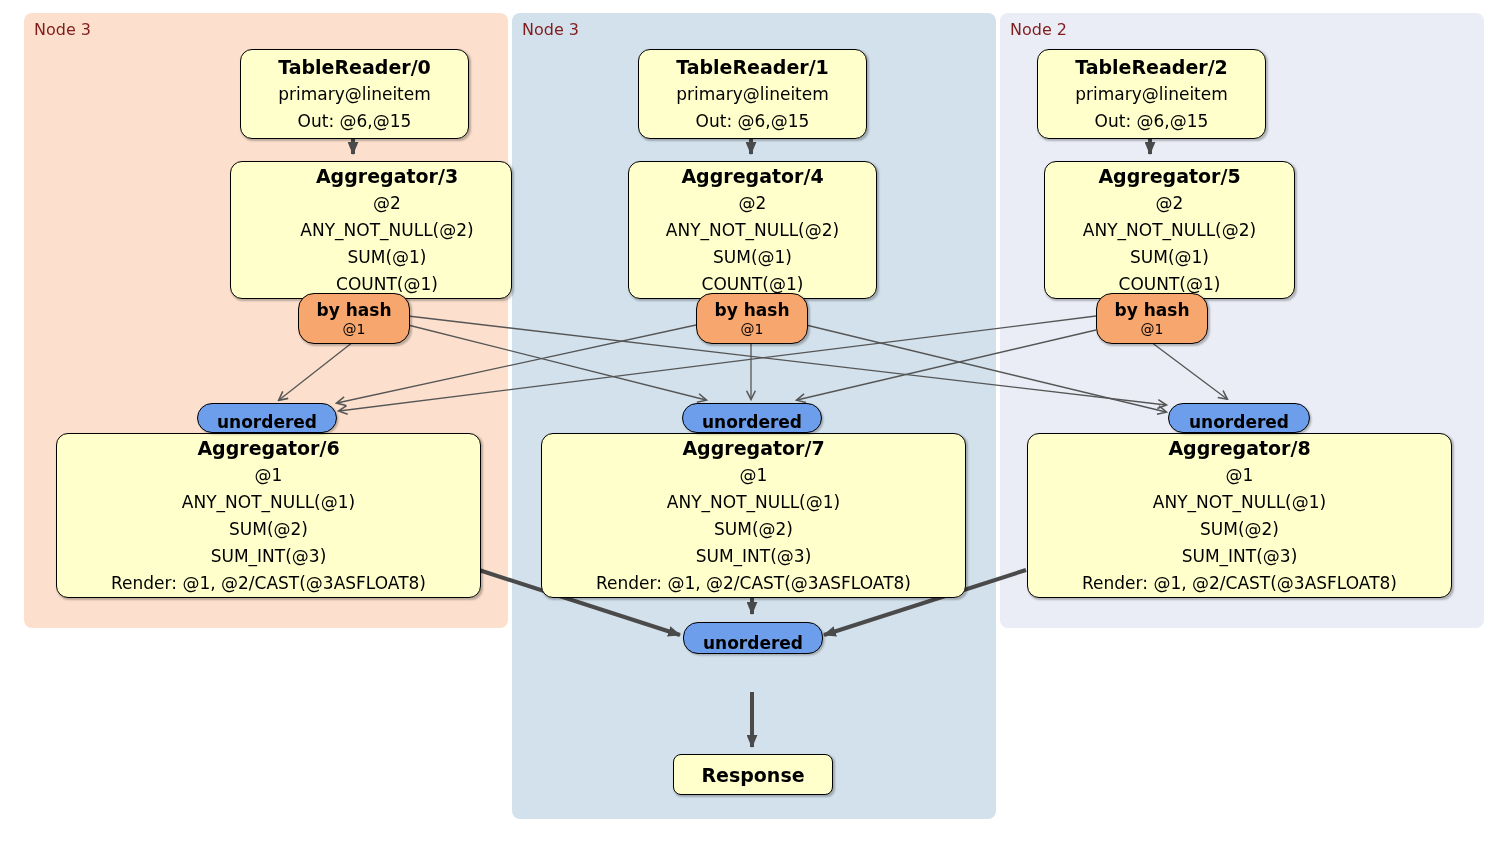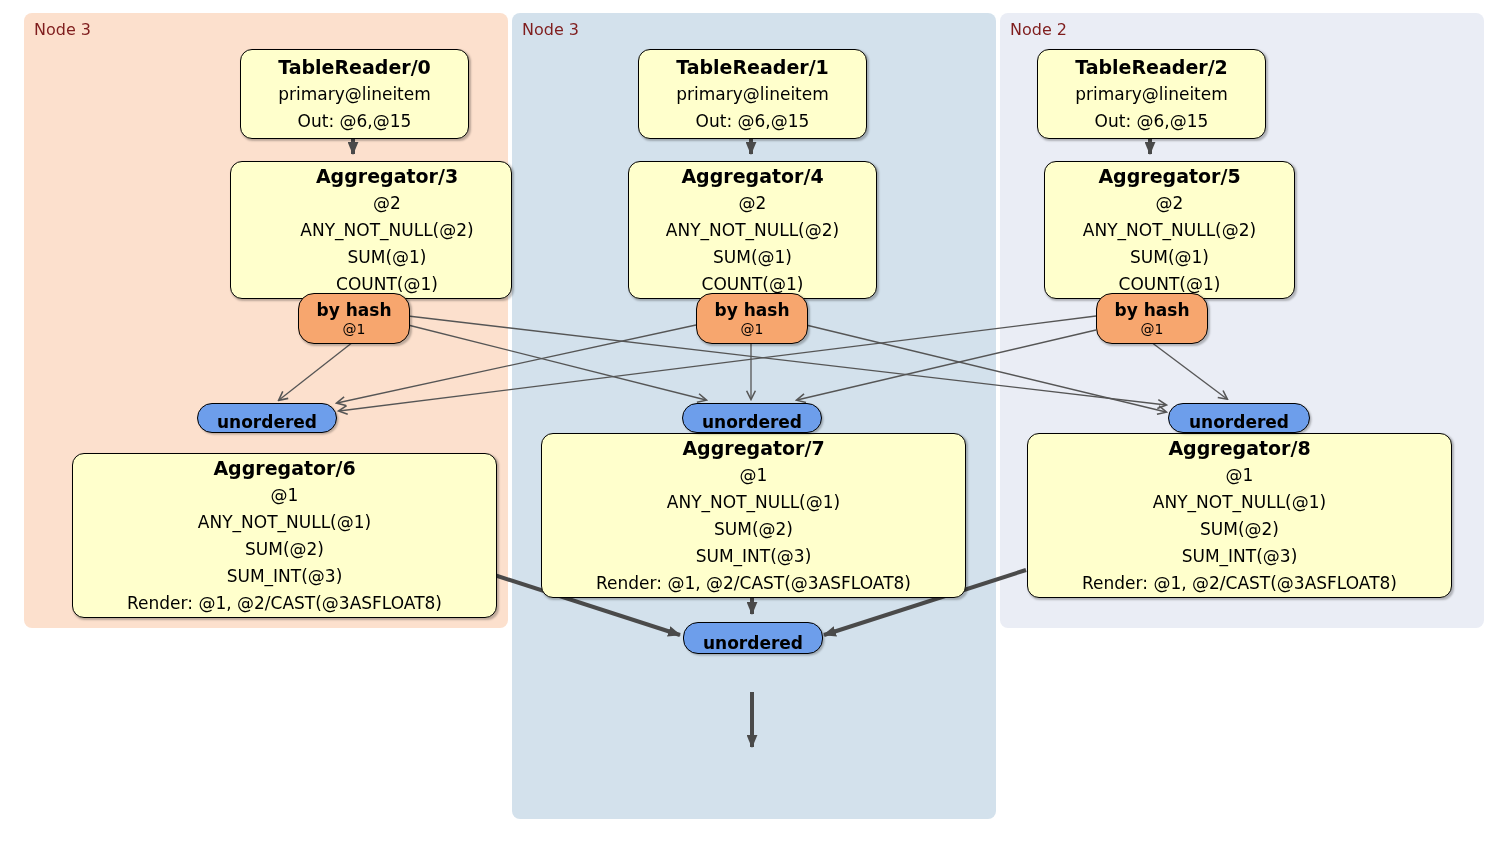--- a/index.html
+++ b/index.html
@@ -109,21 +109,21 @@
 
   <div class="router" style="left:298px;top:293px;width:110px;height:49px;">
     <div class="rlabel">by hash</div>
     <div class="rkey">@1</div>
   </div>
 
   <div class="sync" style="left:197px;top:403px;width:138px;height:28px;">
     <span>unordered</span>
   </div>
 
-  <div class="box" style="left:72px;top:433px;width:423px;height:163px;margin-top:20px;">
+  <div class="box" style="left:56px;top:433px;width:423px;height:163px;">
     <div class="title">Aggregator/6</div>
     <div class="line">@1</div>
     <div class="line">ANY_NOT_NULL(@1)</div>
     <div class="line">SUM(@2)</div>
     <div class="line">SUM_INT(@3)</div>
     <div class="line">Render: @1, @2/CAST(@3ASFLOAT8)</div>
   </div>
 
   <div class="box" style="left:638px;top:49px;width:227px;height:88px;">
     <div class="title">TableReader/1</div>
@@ -187,14 +187,17 @@
     <div class="line">SUM(@2)</div>
     <div class="line">SUM_INT(@3)</div>
     <div class="line">Render: @1, @2/CAST(@3ASFLOAT8)</div>
   </div>
 
   <div class="sync" style="left:683px;top:622px;width:138px;height:30px;">
     <span>unordered</span>
   </div>
 
 
+  <div class="box" style="left:673px;top:754px;width:158px;height:39px;border-radius:8px;">
+    <div class="title">Response</div>
+  </div>
 
 </div>
 
 </body></html>

